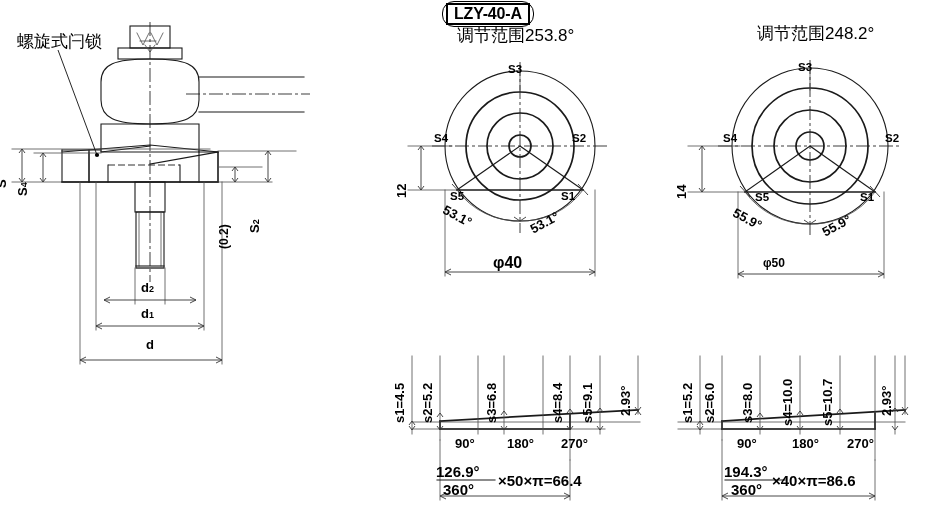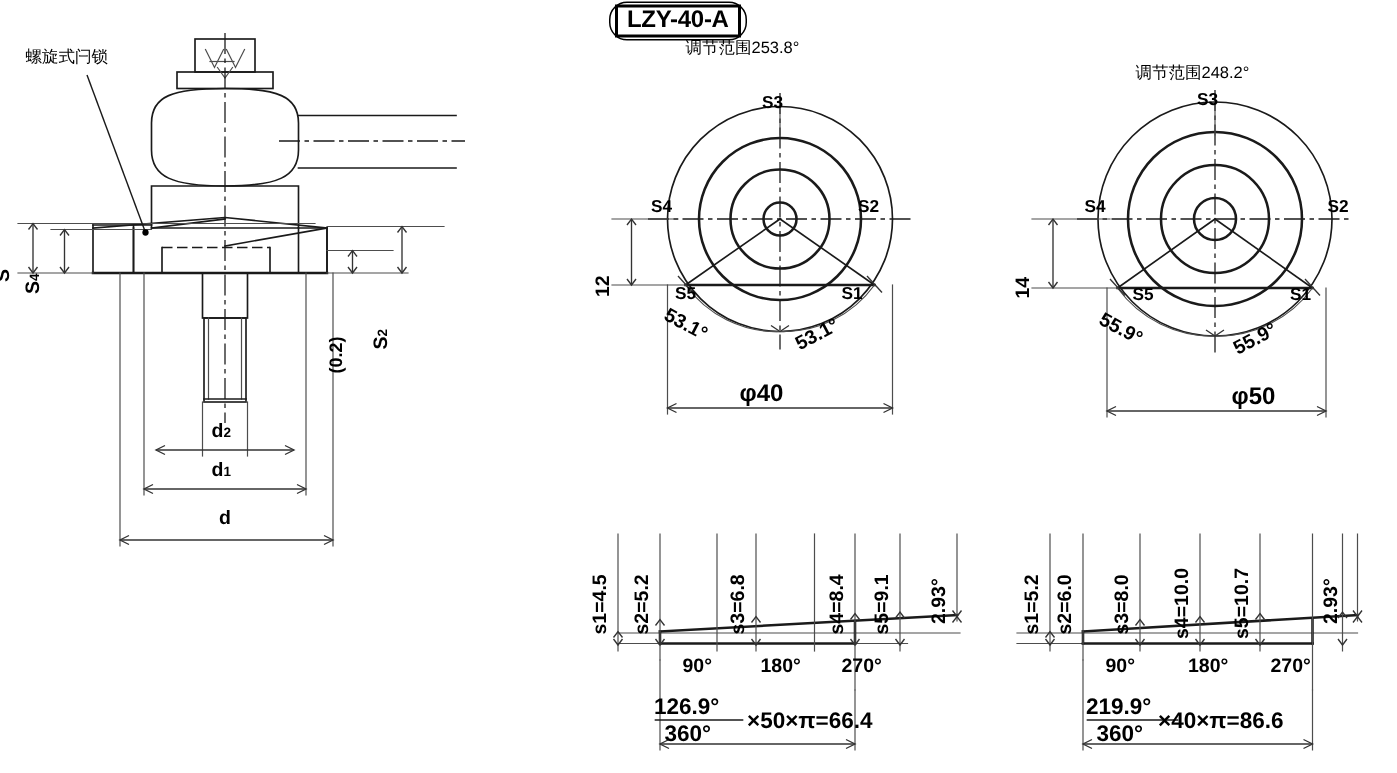--- a/index.html
+++ b/index.html
@@ -71,21 +71,21 @@
   }
   .t-dim {
     font-size: 13px;
     font-weight: 700;
   }
   .t-dim-s {
     font-size: 12px;
     font-weight: 700;
   }
   .t-cn {
-    font-size: 11px;
+    font-size: 17px;
     font-weight: 400;
   }
   .t-title {
     font-size: 16px;
     font-weight: 700;
     letter-spacing: -0.2px;
   }
   .t-formula {
     font-size: 15px;
     font-weight: 700;
@@ -257,27 +257,27 @@
   <div class="abs-txt" style="left:141px; top:279px;">
     <span class="t-dim">d</span><span class="t-sub">2</span>
   </div>
 
   <div class="abs-txt" style="left:141px; top:305px;">
     <span class="t-dim">d</span><span class="t-sub">1</span>
   </div>
 
   <div class="abs-txt t-dim" style="left:146px; top:338px;">d</div>
 
-  <div class="titlebox" style="left:406px; top:1px;border-radius:12px;">
+  <div class="titlebox" style="left:442px; top:1px;border-radius:12px;">
     <span class="inner t-title">LZY-40-A</span>
   </div>
 
 
   <div class="abs-txt t-cn" style="left:457px; top:27px;">调节范围253.8°</div>
-  <div class="abs-txt t-cn" style="left:757px; top:44px;">调节范围248.2°</div>
+  <div class="abs-txt t-cn" style="left:757px; top:25px;">调节范围248.2°</div>
 
   <svg class="layer" viewBox="0 0 931 515">
 
     <circle class="ln" cx="520" cy="146" r="75"></circle>
 
     <circle class="ln-thick" cx="520" cy="146" r="54"></circle>
 
     <circle class="ln-thick" cx="520" cy="146" r="33"></circle>
 
     <circle class="ln-thick" cx="520" cy="146" r="11"></circle>
@@ -362,21 +362,21 @@
   <div class="abs-txt t-lbl" style="left:885px; top:133px;">S2</div>
   <div class="abs-txt t-lbl" style="left:723px; top:133px;">S4</div>
   <div class="abs-txt t-lbl" style="left:755px; top:192px;">S5</div>
   <div class="abs-txt t-lbl" style="left:860px; top:192px;">S1</div>
 
   <div class="abs-txt t-dim rot90" style="left:688px; top:186px;">14</div>
 
   <div class="abs-txt t-dim" style="left:737px; top:206px; transform:rotate(28deg); transform-origin:left top;">55.9°</div>
   <div class="abs-txt t-dim" style="left:820px; top:227px; transform:rotate(-28deg); transform-origin:left top;">55.9°</div>
 
-  <div class="abs-txt" style="left:821px; top:257px; font-size:16px; font-weight:700;">φ50</div>
+  <div class="abs-txt" style="left:763px; top:257px; font-size:12px; font-weight:700;">φ50</div>
 
   <svg class="layer" viewBox="0 0 931 515">
 
     <path class="ln-thin" d="M412 429 L605 429"></path>
     <path class="ln-thin" d="M412 422 L640 422"></path>
 
     <path class="ln-thick" d="M440 421 L638 410"></path>
     <path class="ln-thick" d="M440 421 L440 429"></path>
     <path class="ln-thick" d="M440 429 L570 429"></path>
     <path class="ln-thick" d="M570 429 L570 414"></path>
@@ -471,17 +471,17 @@
   <div class="abs-txt t-dim rot90" style="left:716px; top:410px;">s2=6.0</div>
   <div class="abs-txt t-dim rot90" style="left:754px; top:410px;">s3=8.0</div>
   <div class="abs-txt t-dim rot90" style="left:794px; top:413px;">s4=10.0</div>
   <div class="abs-txt t-dim rot90" style="left:834px; top:413px;">s5=10.7</div>
   <div class="abs-txt t-dim rot90" style="left:893px; top:403px;">2.93°</div>
 
   <div class="abs-txt t-dim" style="left:737px; top:437px;">90°</div>
   <div class="abs-txt t-dim" style="left:792px; top:437px;">180°</div>
   <div class="abs-txt t-dim" style="left:847px; top:437px;">270°</div>
 
-  <div class="abs-txt t-formula" style="left:724px; top:464px;">219.9°</div>
+  <div class="abs-txt t-formula" style="left:724px; top:464px;">194.3°</div>
   <div class="abs-txt t-formula" style="left:731px; top:482px;">360°</div>
   <div class="abs-txt t-formula" style="left:772px; top:473px;">×40×π=86.6</div>
 
 </div>
 
 </body></html>

